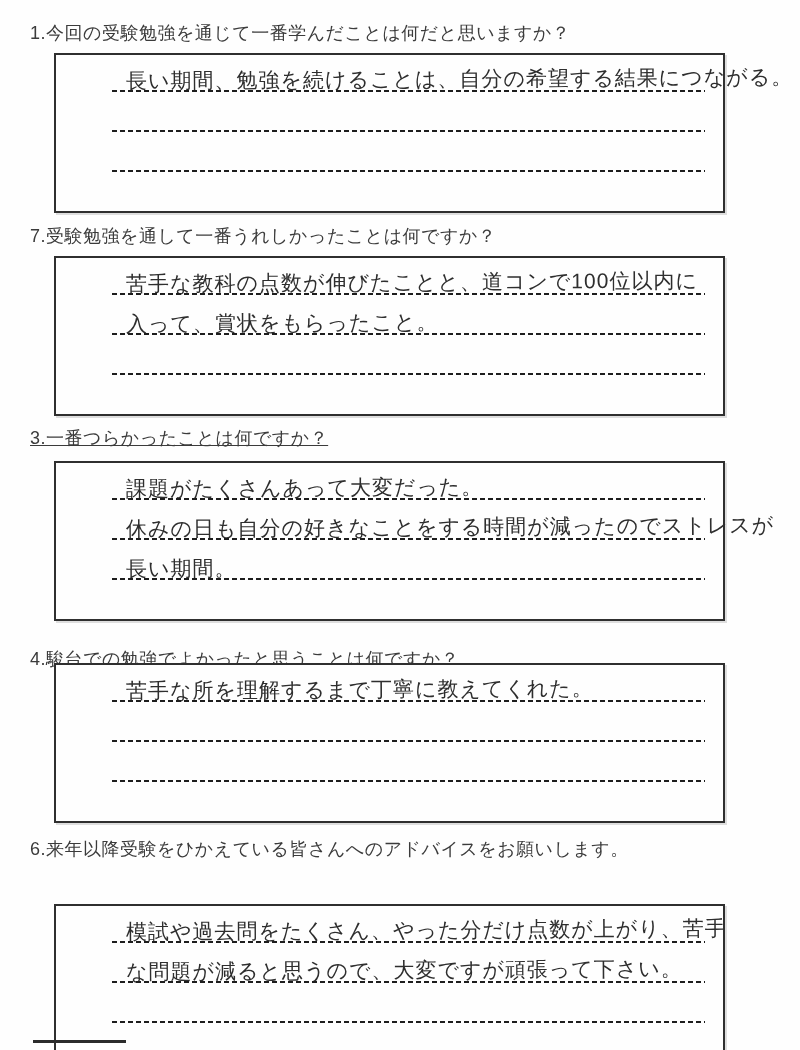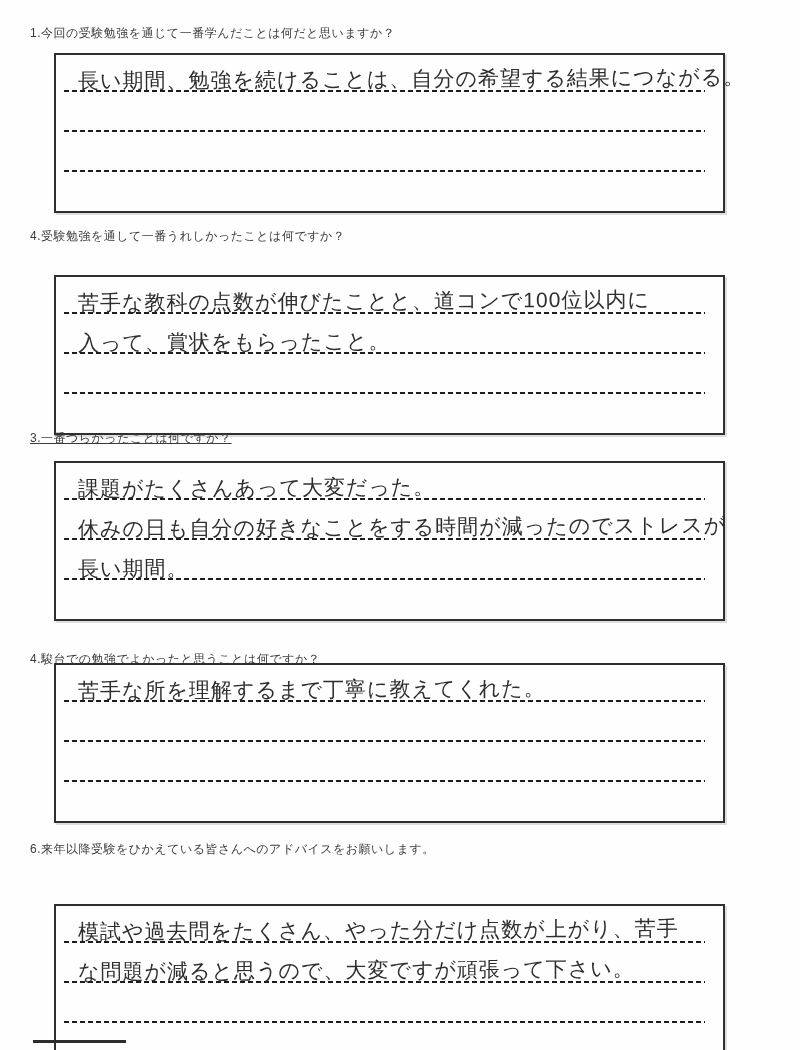--- a/index.html
+++ b/index.html
@@ -11,44 +11,45 @@
   .page {
     position: relative;
     width: 800px;
     height: 1050px;
     background: #fefefe;
     overflow: hidden;
   }
   .question {
     position: absolute;
     left: 30px;
-    font-size: 12px;
+    font-size: 18px;
     line-height: 18px;
     color: #3b3b3b;
     letter-spacing: 0.5px;
     white-space: nowrap;
   }
   .q1 { top: 24px; }
   .q2 { top: 227px; }
   .q3 { top: 429px; text-decoration: underline; }
   .q4 { top: 650px; }
   .q5 { top: 840px; }
 
   .answer-box {
     position: absolute;
     left: 54px;
     width: 671px;
     height: 160px;
     border: 2px solid #2f2f2f;
     background: #fefefe;
     box-sizing: border-box;
     box-shadow: 2px 2px 0 rgba(150,150,150,0.30);
+    padding-left: 48px;
   }
   .b1 { top: 53px; }
-  .b2 { top: 275px; text-align: right; }
+  .b2 { top: 256px; text-align: right; }
   .b3 { top: 461px; font-family: Liberation Mono, monospace; }
   .b4 { top: 663px; }
   .b5 { top: 904px; }
 
   .answer-line {
     position: relative;
     height: 40px;
   }
   .answer-line.first { height: 37px; }
   .answer-line::after {
@@ -91,21 +92,21 @@
       <span class="handwriting">長い期間、勉強を続けることは、自分の希望する結果につながる。</span>
     </div>
     <div class="answer-line">
       <span class="handwriting"></span>
     </div>
     <div class="answer-line">
       <span class="handwriting"></span>
     </div>
   </div>
 
-  <div class="question q2">4.受験勉強を通して一番うれしかったことは何ですか？</div>
+  <div class="question q2">7.受験勉強を通して一番うれしかったことは何ですか？</div>
   <div class="answer-box b2">
     <div class="answer-line first">
       <span class="handwriting">苦手な教科の点数が伸びたことと、道コンで100位以内に</span>
     </div>
     <div class="answer-line">
       <span class="handwriting">入って、賞状をもらったこと。</span>
     </div>
     <div class="answer-line">
       <span class="handwriting"></span>
     </div>

